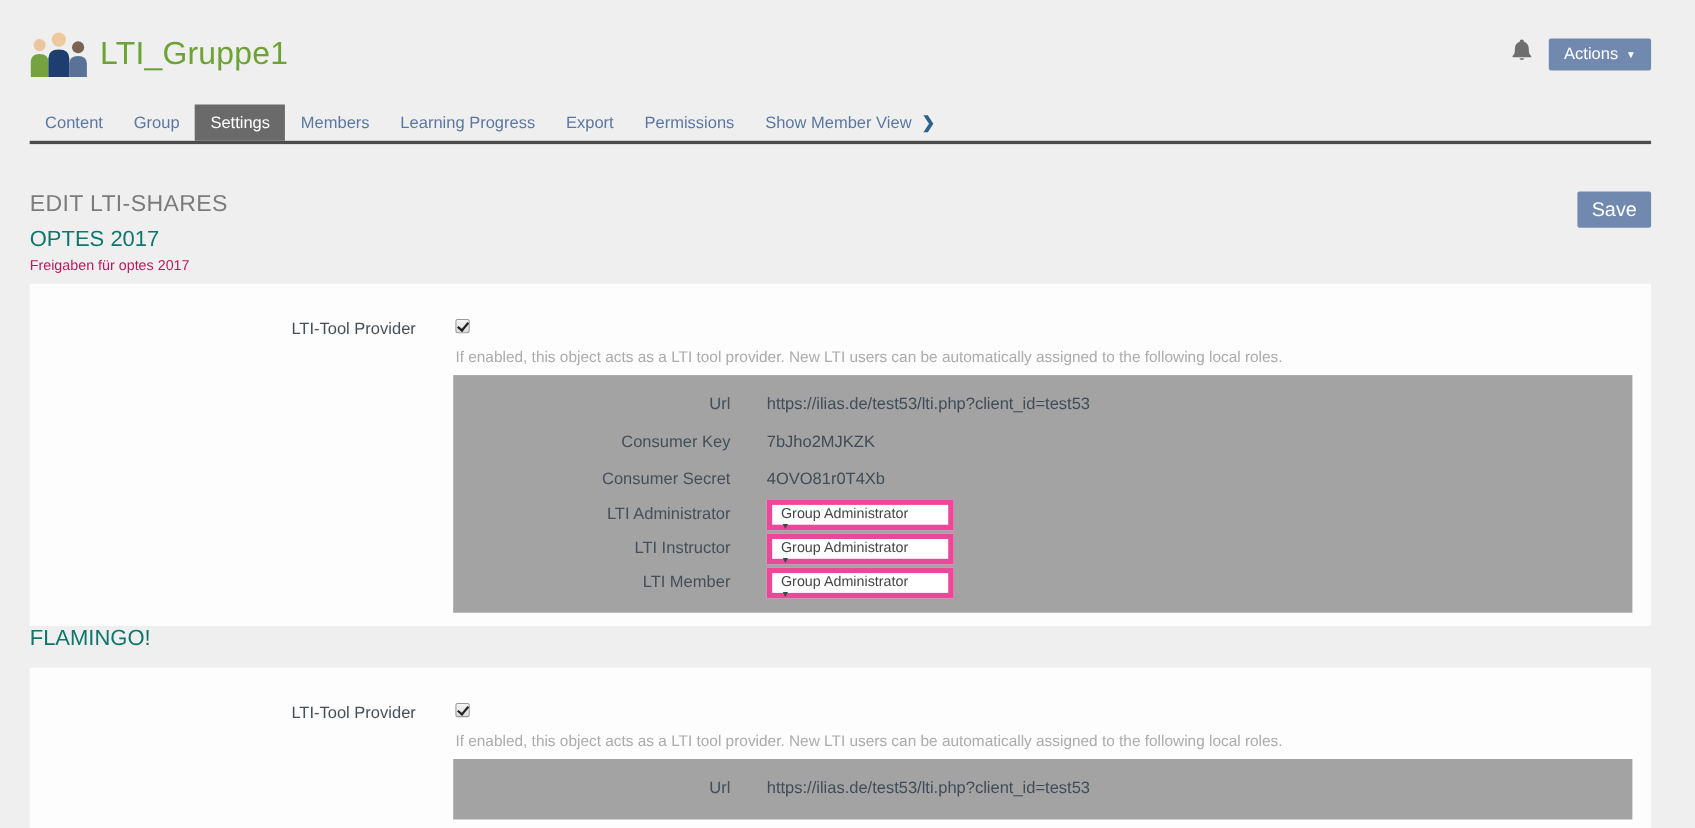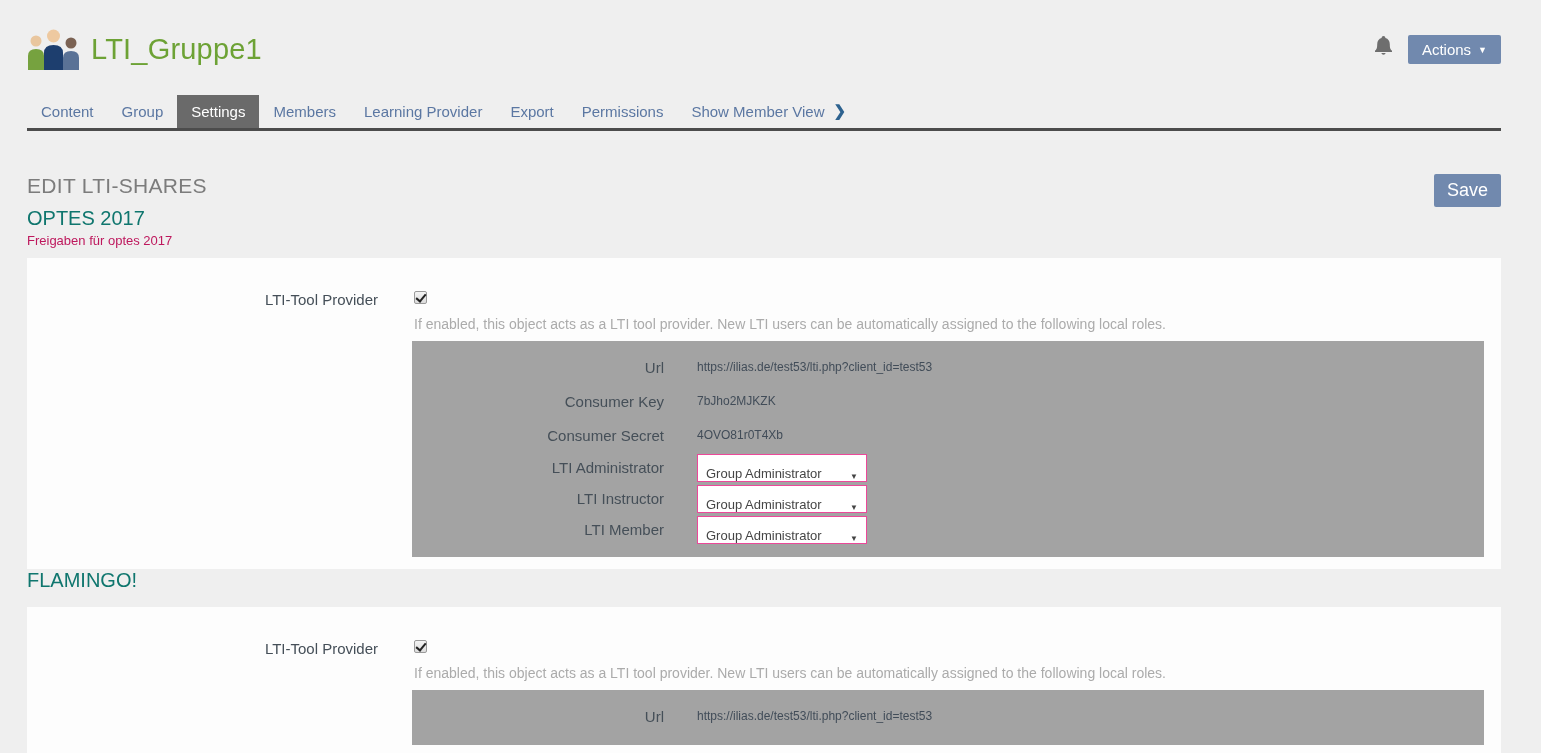--- a/index.html
+++ b/index.html
@@ -75,26 +75,26 @@
 
   .nested {
     background:#a3a3a3; margin:9px 17px 2px 385px; padding:9px 0 12px 0;
   }
   .n-row { display:flex; align-items:center; min-height:34px; }
   .n-row.select-row { min-height:31px; }
   .n-label {
     width:252px; flex:0 0 252px; text-align:right;
     font-size:15px; color:#454f58;
   }
-  .n-value { padding-left:33px; font-size:12px; color:#414c58; }
+  .n-value { padding-left:33px; font-size:15px; color:#414c58; }
 
   .fake-select {
     margin-left:33px; width:170px; height:28px; background:#ffffff;
-    border:1px solid #ec4899; display:inline-flex; align-items:flex-end;
-    justify-content:space-between; padding:0 8px; cursor:pointer;
+    border:5px solid #ec4899; display:inline-flex; align-items:flex-start;
+    justify-content:space-between; padding:0 8px; cursor:pointer;flex-direction:column;
   }
   .fake-select .sel-text { font-size:13px; color:#454545; }
   .fake-select .sel-caret { font-size:8px; color:#444; }
 </style>
 </head>
 <body>
 
 <div class="wrap">
 
   <div class="header">
@@ -121,21 +121,21 @@
       </button>
     </div>
   </div>
 </div>
 
 <div class="tabbar">
   <div class="tab">Content</div>
   <div class="tab">Group</div>
   <div class="tab active">Settings</div>
   <div class="tab">Members</div>
-  <div class="tab">Learning Provider</div>
+  <div class="tab">Learning Progress</div>
   <div class="tab">Export</div>
   <div class="tab">Permissions</div>
   <div class="tab">
     <span>Show Member View</span>
     <span class="chev">❯</span>
   </div>
 </div>
 
 <div class="wrap">
 

